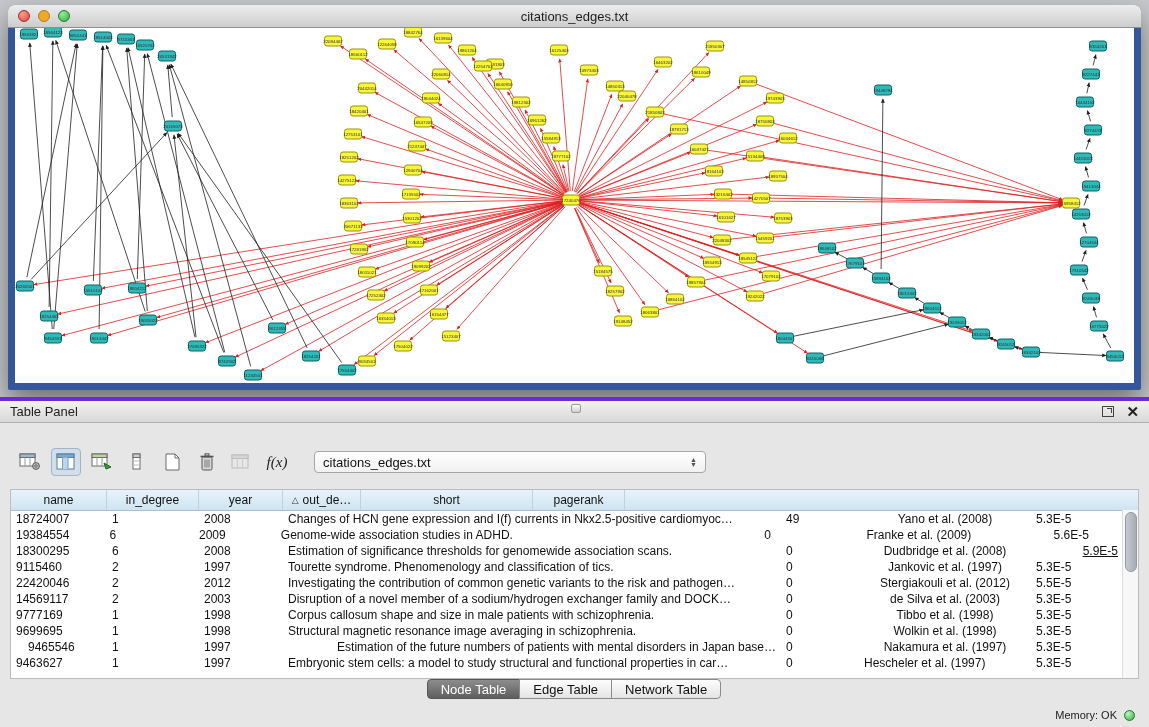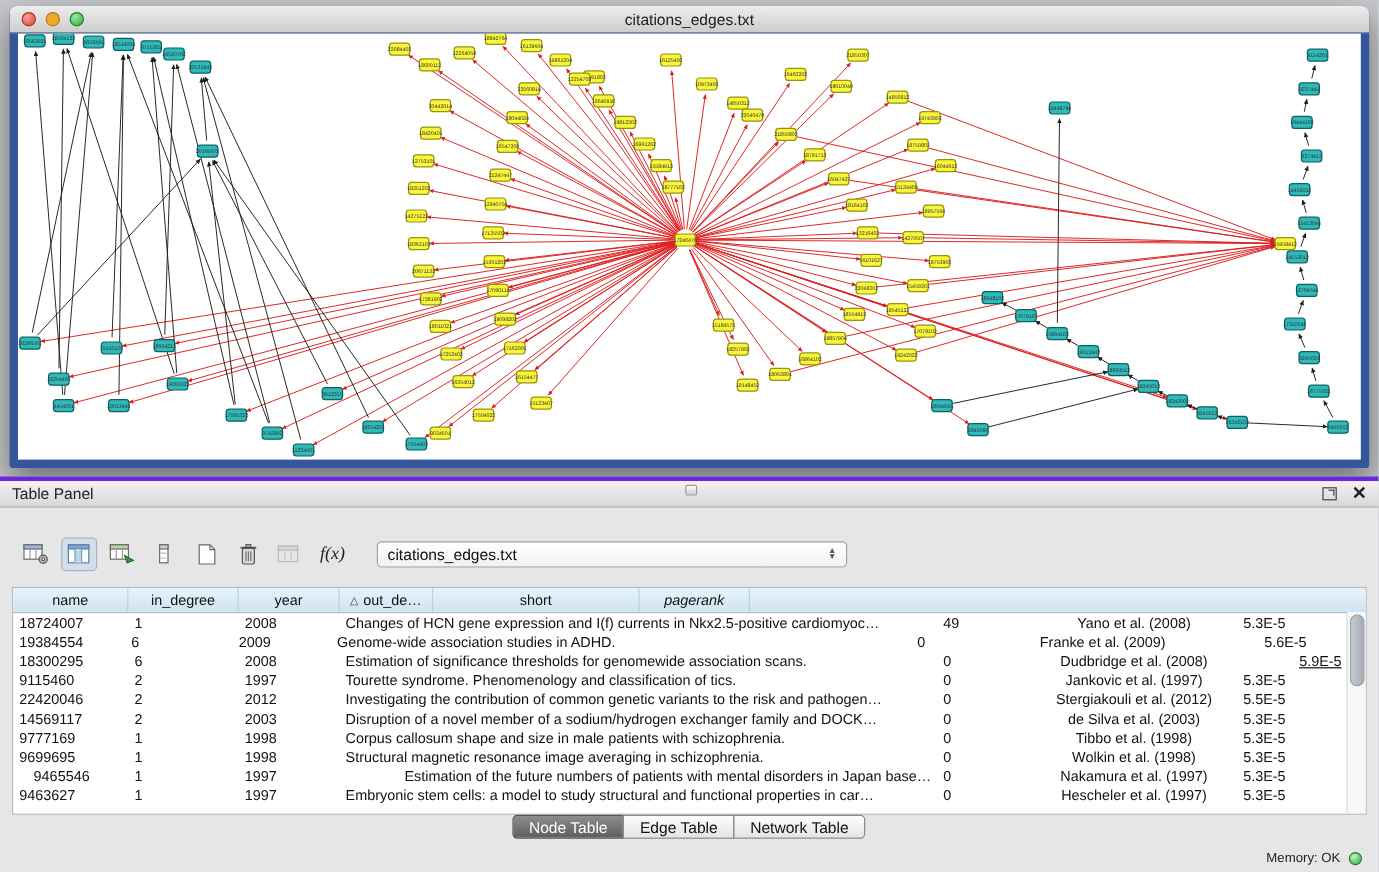--- a/index.html
+++ b/index.html
@@ -795,21 +795,21 @@
           <div class="th" style="width: 84px;">
             <span>year</span>
           </div>
           <div class="th" style="width: 78px;">
             <span class="sort">△</span>
             <span>out_de…</span>
           </div>
           <div class="th" style="width: 172px;">
             <span>short</span>
           </div>
-          <div class="th" style="width: 92px; font-style: italic;">
+          <div class="th" style="width: 92px;">
             <span>pagerank</span>
           </div>
         </div>
       <div class="tbody">
           <div class="trow">
             <div class="td" style="width: 96px; text-align: left;">18724007</div>
             <div class="td" style="width: 92px; text-align: left;">1</div>
             <div class="td" style="width: 84px; text-align: left;">2008</div>
             <div class="td" style="width: 498px; text-align: left;">Changes of HCN gene expression and I(f) currents in Nkx2.5-positive cardiomyoc…</div>
             <div class="td" style="width: 78px; text-align: left;">49</div>
@@ -887,21 +887,21 @@
             <div class="td" style="width: 78px; text-align: left;">0</div>
             <div class="td" style="width: 172px; text-align: center;">Nakamura et al. (1997)</div>
             <div class="td" style="width: 92px; text-align: left;">5.3E-5</div>
           </div>
           <div class="trow">
             <div class="td" style="width: 96px; text-align: left;">9463627</div>
             <div class="td" style="width: 92px; text-align: left;">1</div>
             <div class="td" style="width: 84px; text-align: left;">1997</div>
             <div class="td" style="width: 498px; text-align: left;">Embryonic stem cells: a model to study structural and functional properties in car…</div>
             <div class="td" style="width: 78px; text-align: left;">0</div>
-            <div class="td" style="width: 172px; text-align: center;">Hescheler et al. (1997)</div>
+            <div class="td" style="width: 172px; text-align: left;">Hescheler et al. (1997)</div>
             <div class="td" style="width: 92px; text-align: left;">5.3E-5</div>
           </div>
         </div>
       <div class="vscroll">
         <div class="vthumb"></div>
       </div>
     </div>
 
     <div class="tabs">
         <div class="tab selected">Node Table</div>

